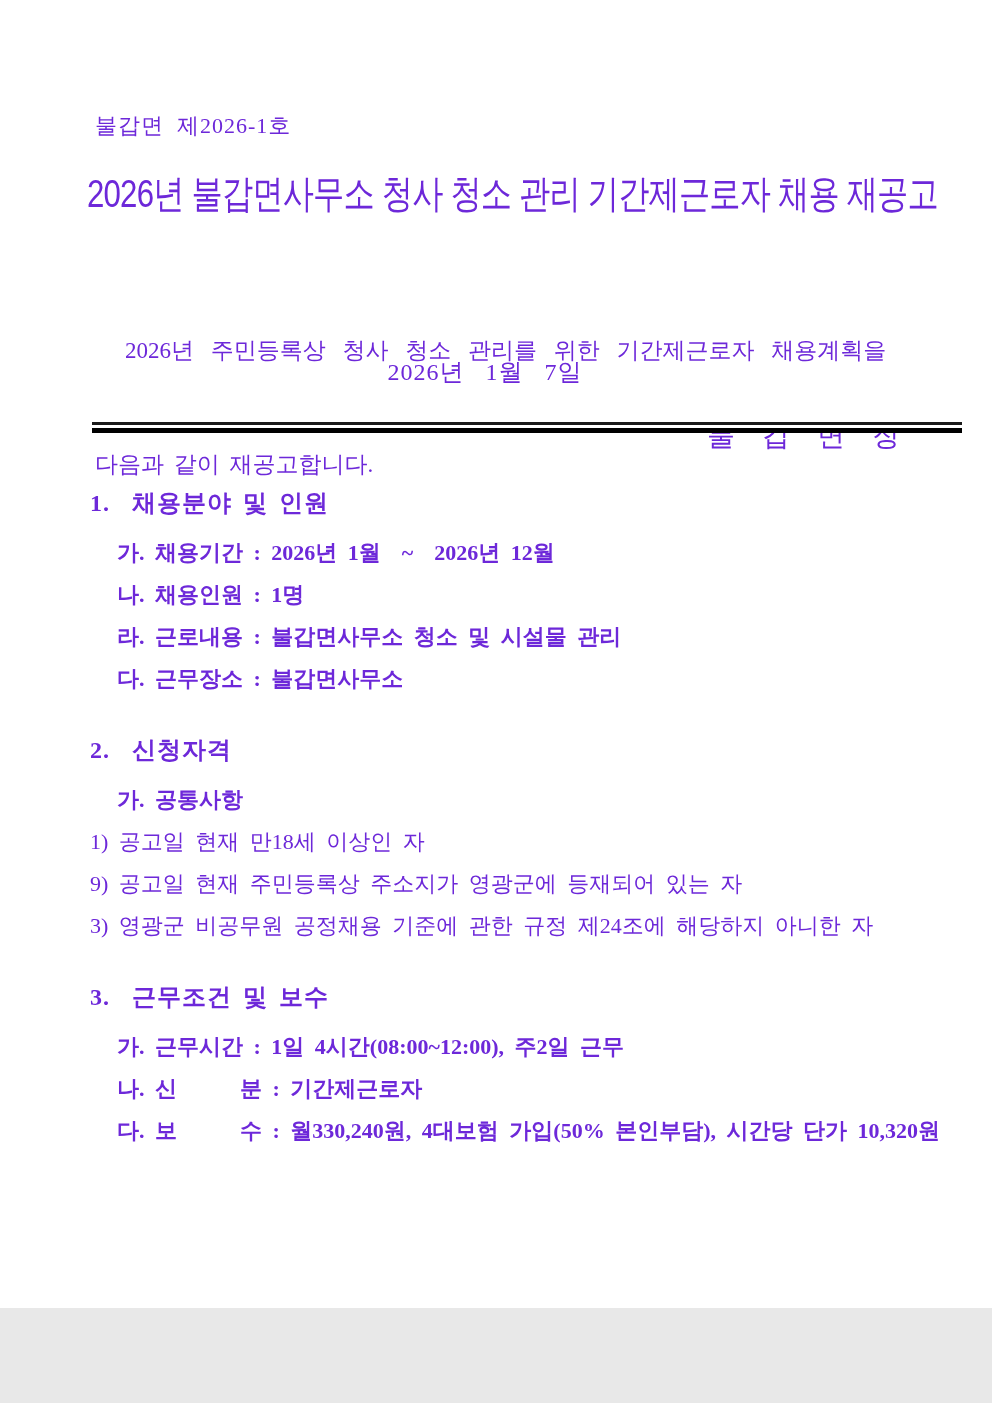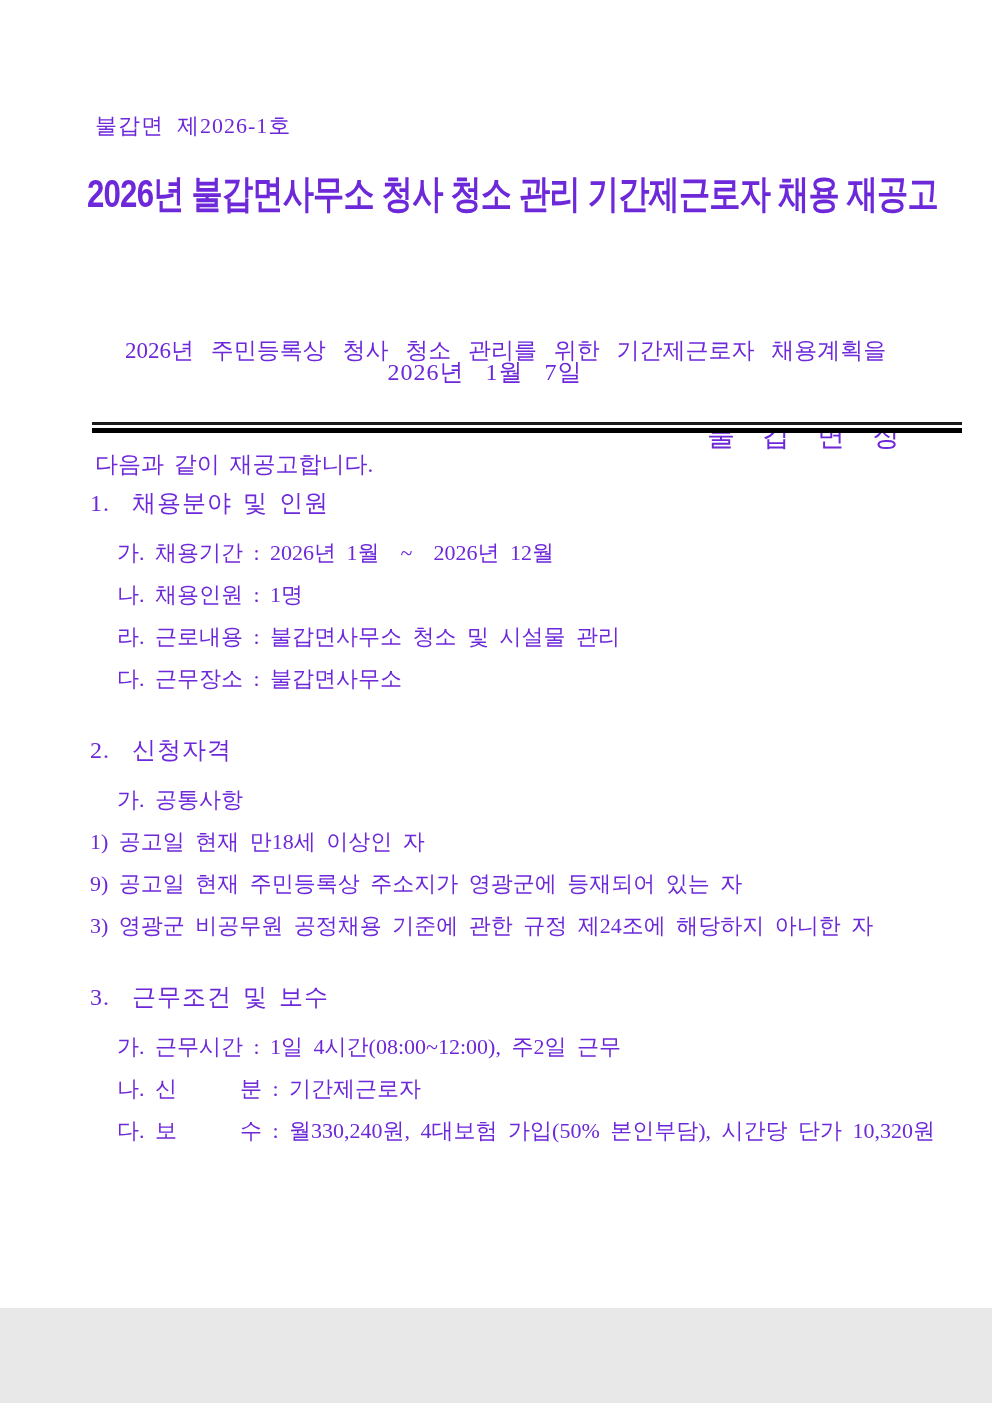--- a/index.html
+++ b/index.html
@@ -21,21 +21,21 @@
     letter-spacing: 1px;
     white-space: pre-wrap;
   }
   .doc-title {
     position: absolute;
     left: 87px;
     top: 172px;
     width: 860px;
     white-space: nowrap;
     font-family: "Liberation Sans", "DejaVu Sans", sans-serif;
-    font-weight: 700;
+    font-weight: 400;
     font-size: 39px;
     line-height: 44px;
   }
   .doc-title .squeeze {
     display: inline-block;
     transform: scaleX(0.80);
     transform-origin: left center;
     letter-spacing: -1px;
   }
   .intro {
@@ -81,33 +81,34 @@
   }
   .content {
     position: absolute;
     left: 90px;
     top: 489px;
     width: 860px;
   }
   .section { margin: 0 0 36px 0; }
   .section-heading {
     font-size: 24px;
-    font-weight: normal;
+    font-weight: bold;
     line-height: 28px;
     margin-bottom: 15px;
     letter-spacing: 1px;
     word-spacing: 4px;
     white-space: pre-wrap;
   }
   .item {
     margin-left: 27px;
     font-size: 22px;
     line-height: 42px;
     word-spacing: 5px;
     white-space: pre-wrap;
+    font-weight: bold;
   }
   .subitem {
     font-size: 22px;
     line-height: 42px;
     word-spacing: 5px;
     white-space: pre-wrap;
   }
 </style>
 </head>
 <body>

